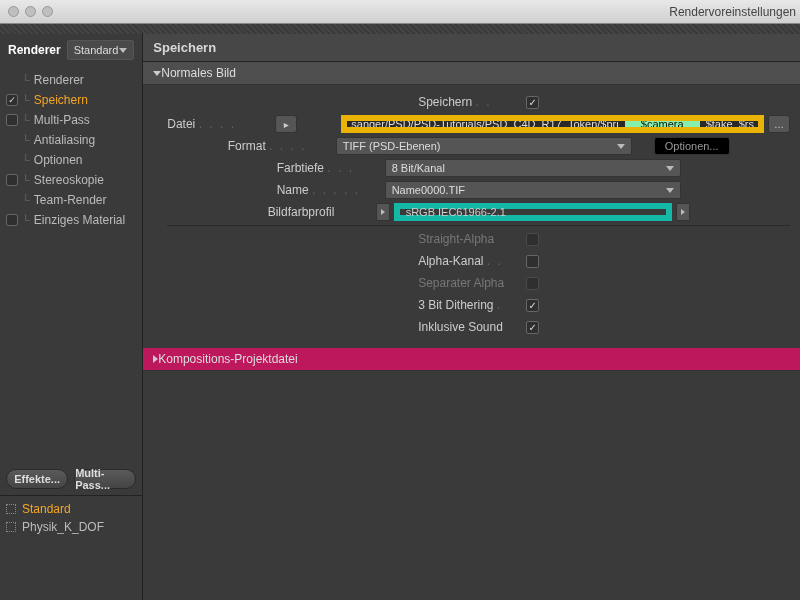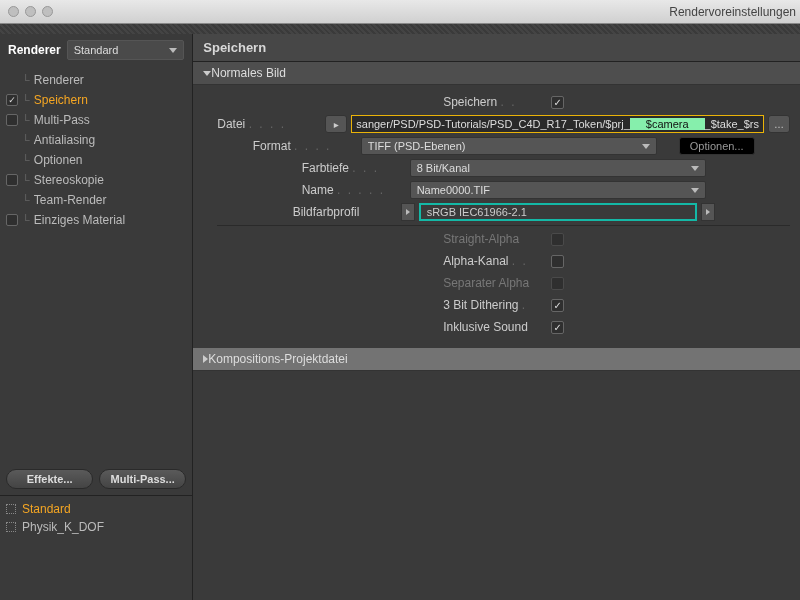--- a/index.html
+++ b/index.html
@@ -32,42 +32,42 @@
 .pillbtn { flex: 1; background: linear-gradient(#5a5a5a, #444); border: 1px solid #2a2a2a; border-radius: 10px; height: 20px; color: #ddd; font-size: 11px; display: flex; align-items: center; justify-content: center; cursor: pointer; font-weight: bold; }
 
 .presets { border-top: 1px solid #222; padding: 4px 0; }
 .preset { display: flex; align-items: center; height: 18px; padding-left: 6px; gap: 6px; color: #bbb; }
 .preset.active { color: #f5a623; }
 .doticon { width: 10px; height: 10px; border: 1px dotted #888; }
 
 .right { flex: 1; background: #3a3a3a; display: flex; flex-direction: column; border-left: 1px solid #222; }
 .panel-head { background: #474747; color: #d8d8d8; font-weight: bold; padding: 6px 10px; font-size: 13px; border-bottom: 1px solid #222; }
 .section-head { background: #4e4e4e; padding: 4px 10px; display: flex; align-items: center; color: #ddd; border-bottom: 1px solid #333; }
-.section-head.sub { background: #737373; }
+.section-head.sub { background: #be185d; }
 .disclose { width: 0; height: 0; border-top: 4px solid transparent; border-bottom: 4px solid transparent; border-left: 5px solid #ccc; }
 .disclose.open { border-left: 4px solid transparent; border-right: 4px solid transparent; border-top: 5px solid #ccc; border-bottom: none; }
 
 .form { padding: 6px 10px 10px 24px; }
 .row { display: flex; align-items: center; height: 22px; gap: 4px; justify-content: center; }
 .row .lbl { width: 104px; color: #ccc; white-space: nowrap; }
 .row .lbl.dim { color: #777; }
 .dots { color: #666; letter-spacing: 2px; overflow: hidden; }
 
-.textfield { flex: 1; background: #2a2a2a; border: 1px solid #eab308; height: 18px; color: #ddd; padding: 0 4px; font-size: 11px; display: flex; align-items: center; white-space: nowrap; overflow: hidden; }
+.textfield { flex: 1; background: #2a2a2a; border: 6px solid #eab308; height: 18px; color: #ddd; padding: 0 4px; font-size: 11px; display: flex; align-items: center; white-space: nowrap; overflow: hidden; margin-left: 40px; }
 .textfield .sel { background: #86efac; color: #111; padding: 0 16px; }
 .iconbtn { width: 22px; height: 18px; background: #555; border: 1px solid #333; border-radius: 3px; display: flex; align-items: center; justify-content: center; color: #ccc; font-size: 10px; }
 
 .dropdown { background: #555; border: 1px solid #333; height: 18px; display: flex; align-items: center; justify-content: space-between; padding: 0 6px; color: #ddd; font-size: 11px; border-radius: 2px; }
 .dropdown .tri { width: 0; height: 0; border-left: 4px solid transparent; border-right: 4px solid transparent; border-top: 5px solid #bbb; }
 .dropdown.wide { width: 296px; }
 .arrowbtn { width: 14px; height: 18px; background: #555; border: 1px solid #333; display: flex; align-items: center; justify-content: center; }
 .arrowbtn::after { content: ""; width: 0; height: 0; border-top: 3px solid transparent; border-bottom: 3px solid transparent; border-left: 4px solid #bbb; }
 .optbtn { background: #000000; border: 1px solid #333; border-radius: 3px; height: 18px; padding: 0 10px; color: #999; font-size: 11px; display: flex; align-items: center; }
 
-.profilefield { width: 278px; background: #3a3a3a; border: 2px solid #14b8a6; height: 18px; display: flex; align-items: center; padding: 0 6px; color: #ccc; font-size: 11px; }
+.profilefield { width: 278px; background: #3a3a3a; border: 6px solid #14b8a6; height: 18px; display: flex; align-items: center; padding: 0 6px; color: #ccc; font-size: 11px; }
 
 .smallcb { width: 13px; height: 13px; border: 1px solid #666; border-radius: 2px; background: #2f2f2f; display: flex; align-items: center; justify-content: center; }
 .smallcb.checked::after { content: "✓"; color: #ddd; font-size: 10px; }
 .smallcb.dim { border-color: #4a4a4a; }
 
 .sep { height: 1px; background: #2a2a2a; margin: 2px 0; }
 </style>
 </head>
 <body>
 

